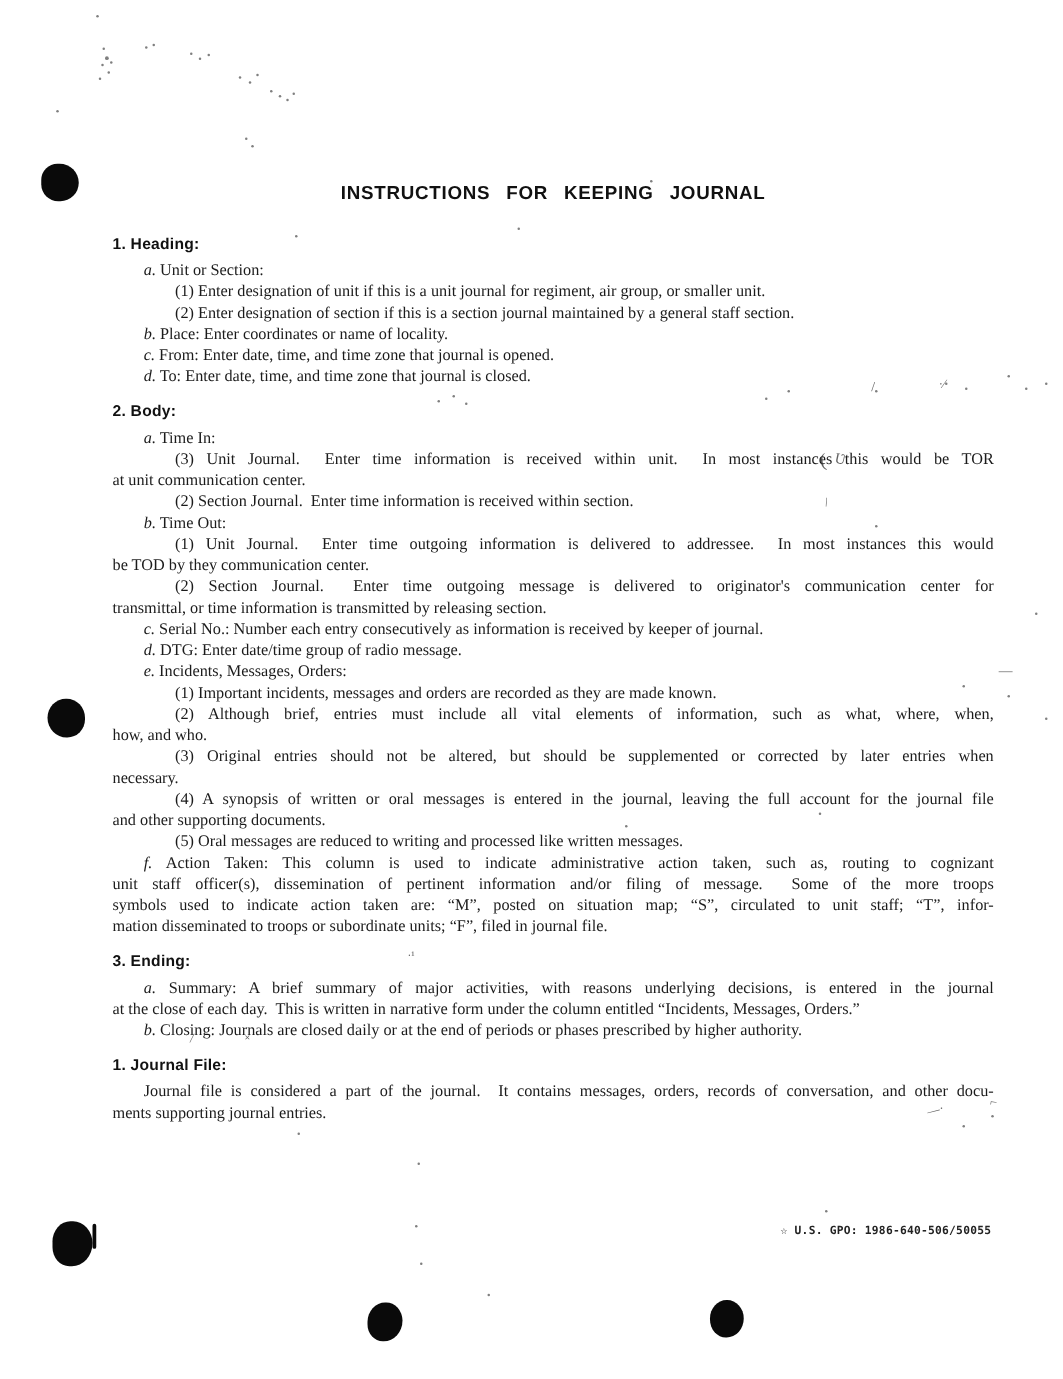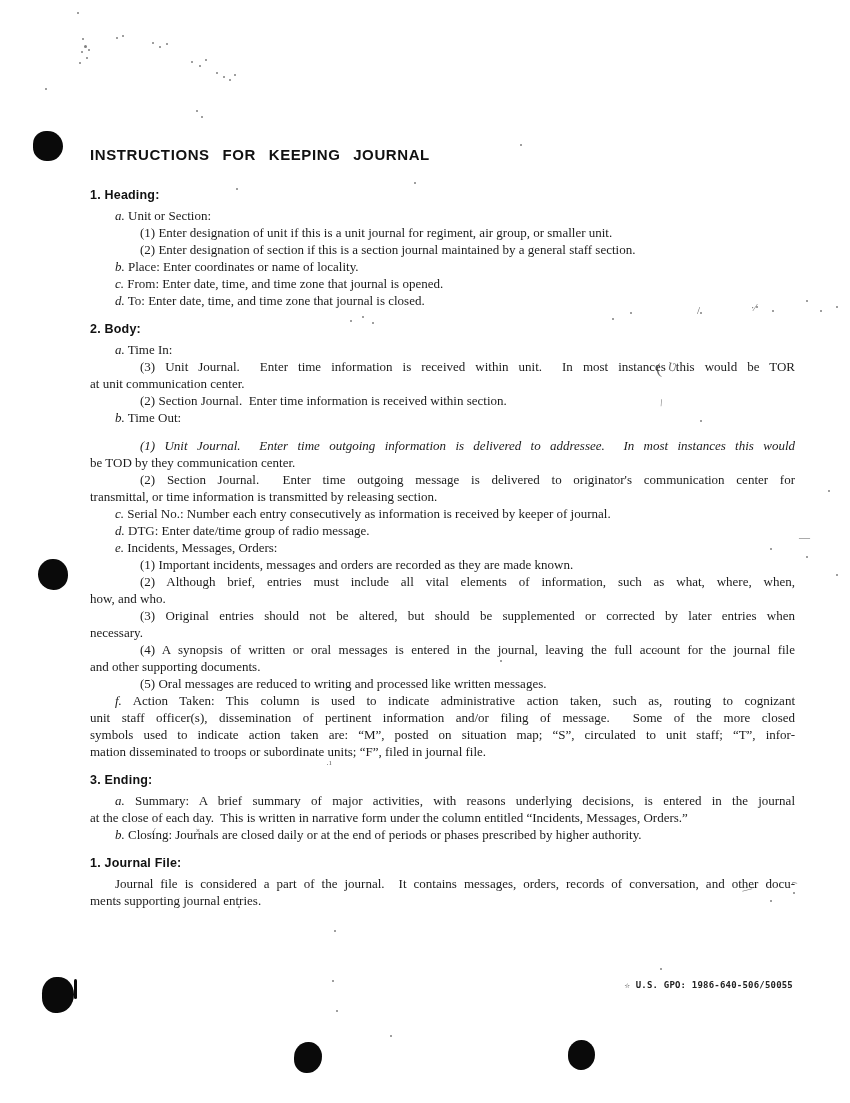--- a/index.html
+++ b/index.html
@@ -15,21 +15,21 @@
     position:absolute;
     left:90px; top:146px;
     width:705px;
   }
   .doc-title{
     font-family:"Liberation Sans",sans-serif;
     font-weight:bold;
     font-size:15px;
     letter-spacing:0.6px;
     word-spacing:8px;
-    text-align:left;
+    text-align:center;
     color:#111;
     margin:0 0 24px 0;
   }
   .sec-heading{
     font-family:"Liberation Sans",sans-serif;
     font-weight:bold;
     font-size:12.5px;
     letter-spacing:0.2px;
     color:#111;
     line-height:17px;
@@ -39,21 +39,21 @@
   .sec-heading.first{margin-top:0;}
   .line{
     font-size:13px;
     line-height:17px;
     white-space:pre-wrap;
     color:#1b1b1b;
   }
   .line.ind1{padding-left:25px;}
   .line.ind2{padding-left:50px;}
   .line.just{text-align:justify;text-align-last:justify;}
-  .line.gap{margin-top:11px;font-style:italic;}
+  .line.gap{margin-top:0;}
   .lead{font-style:italic;}
   .gpo-footer{
     position:absolute;
     top:980px;
     right:57px;
     font-family:"DejaVu Sans Mono",monospace;
     font-weight:bold;
     font-size:9px;
     letter-spacing:0.2px;
     color:#222;
@@ -109,21 +109,21 @@
       <div class="line ind1"><span class="lead">e.</span> Incidents, Messages, Orders:</div>
       <div class="line ind2">(1) Important incidents, messages and orders are recorded as they are made known.</div>
       <div class="line ind2 just">(2) Although brief, entries must include all vital elements of information, such as what, where, when,</div>
       <div class="line ind0">how, and who.</div>
       <div class="line ind2 just">(3) Original entries should not be altered, but should be supplemented or corrected by later entries when</div>
       <div class="line ind0">necessary.</div>
       <div class="line ind2 just">(4) A synopsis of written or oral messages is entered in the journal, leaving the full account for the journal file</div>
       <div class="line ind0">and other supporting documents.</div>
       <div class="line ind2">(5) Oral messages are reduced to writing and processed like written messages.</div>
       <div class="line ind1 just"><span class="lead">f.</span> Action Taken: This column is used to indicate administrative action taken, such as, routing to cognizant</div>
-      <div class="line ind0 just">unit staff officer(s), dissemination of pertinent information and/or filing of message.  Some of the more closed</div>
+      <div class="line ind0 just">unit staff officer(s), dissemination of pertinent information and/or filing of message.  Some of the more troops</div>
       <div class="line ind0 just">symbols used to indicate action taken are: “M”, posted on situation map; “S”, circulated to unit staff; “T”, infor-</div>
       <div class="line ind0">mation disseminated to troops or subordinate units; “F”, filed in journal file.</div>
       <div class="sec-heading">3. Ending:</div>
       <div class="line ind1 just"><span class="lead">a.</span> Summary: A brief summary of major activities, with reasons underlying decisions, is entered in the journal</div>
       <div class="line ind0">at the close of each day.  This is written in narrative form under the column entitled “Incidents, Messages, Orders.”</div>
       <div class="line ind1"><span class="lead">b.</span> Closing: Journals are closed daily or at the end of periods or phases prescribed by higher authority.</div>
       <div class="sec-heading">1. Journal File:</div>
       <div class="line ind1 just">Journal file is considered a part of the journal.  It contains messages, orders, records of conversation, and other docu-</div>
       <div class="line ind0">ments supporting journal entries.</div>
     </div>

